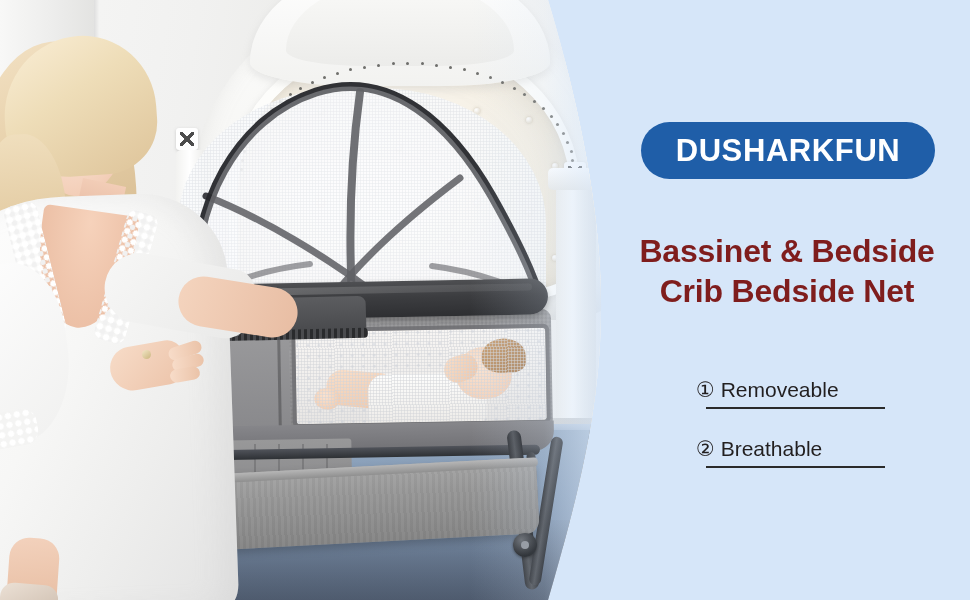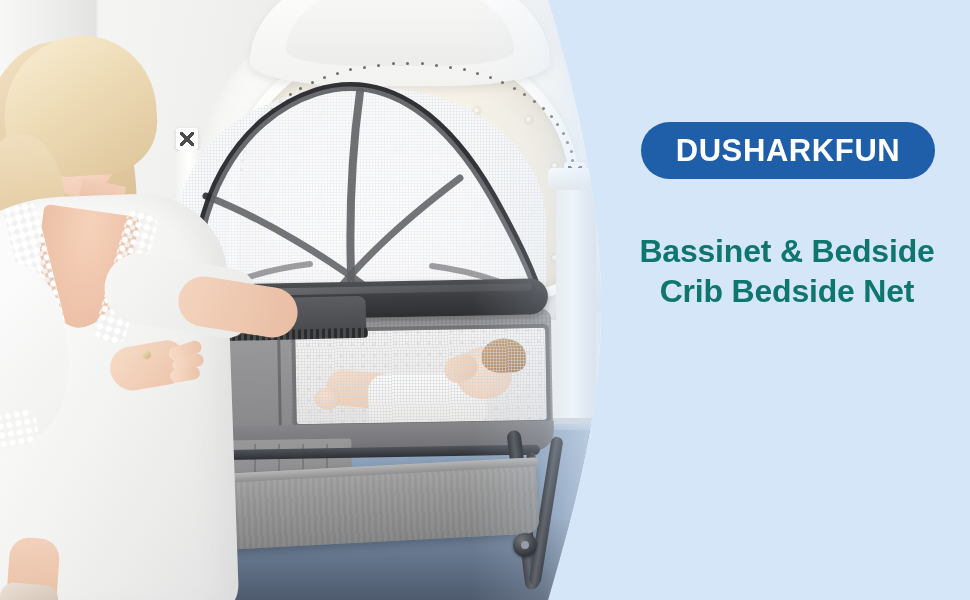--- a/index.html
+++ b/index.html
@@ -257,21 +257,21 @@
     background:#1f5ea8;border-radius:30px;
     display:flex;align-items:center;justify-content:center;
   }
   #brand-badge-label{
     color:#ffffff;font-size:31px;font-weight:bold;letter-spacing:.6px;line-height:1;
     font-family:"Liberation Sans","DejaVu Sans",sans-serif;
   }
 
   #product-title{
     position:absolute;left:0;top:232px;width:358px;text-align:center;
-    color:#0f766e;font-size:32px;font-weight:bold;line-height:1.24;
+    color:#7f1d1d;font-size:32px;font-weight:bold;line-height:1.24;
     letter-spacing:-.2px;
   }
   #product-title .tline{display:block;}
 
   #features{position:absolute;left:0;top:378px;width:358px;}
   .feature{position:relative;margin:0 0 28px 0;padding:0 0 7px 0;width:210px;margin-left:88px;}
   .feature-text{
     display:block;color:#221f20;font-size:21px;line-height:1.15;white-space:nowrap;
   }
   .feature-num{font-size:21px;}
@@ -475,15 +475,25 @@
 
     <div id="brand-badge">
       <span id="brand-badge-label">DUSHARKFUN</span>
     </div>
 
     <div id="product-title">
       <span class="tline">Bassinet &amp; Bedside</span>
       <span class="tline">Crib Bedside Net</span>
     </div>
 
+    <div id="features">
+      <div class="feature">
+        <span class="feature-text"><span class="feature-num">①</span> <span>Removeable</span></span>
+        <span class="feature-rule"></span>
+      </div>
+      <div class="feature">
+        <span class="feature-text"><span class="feature-num">②</span> <span>Breathable</span></span>
+        <span class="feature-rule"></span>
+      </div>
+    </div>
 
   </div>
 </div>
 
 </body></html>

